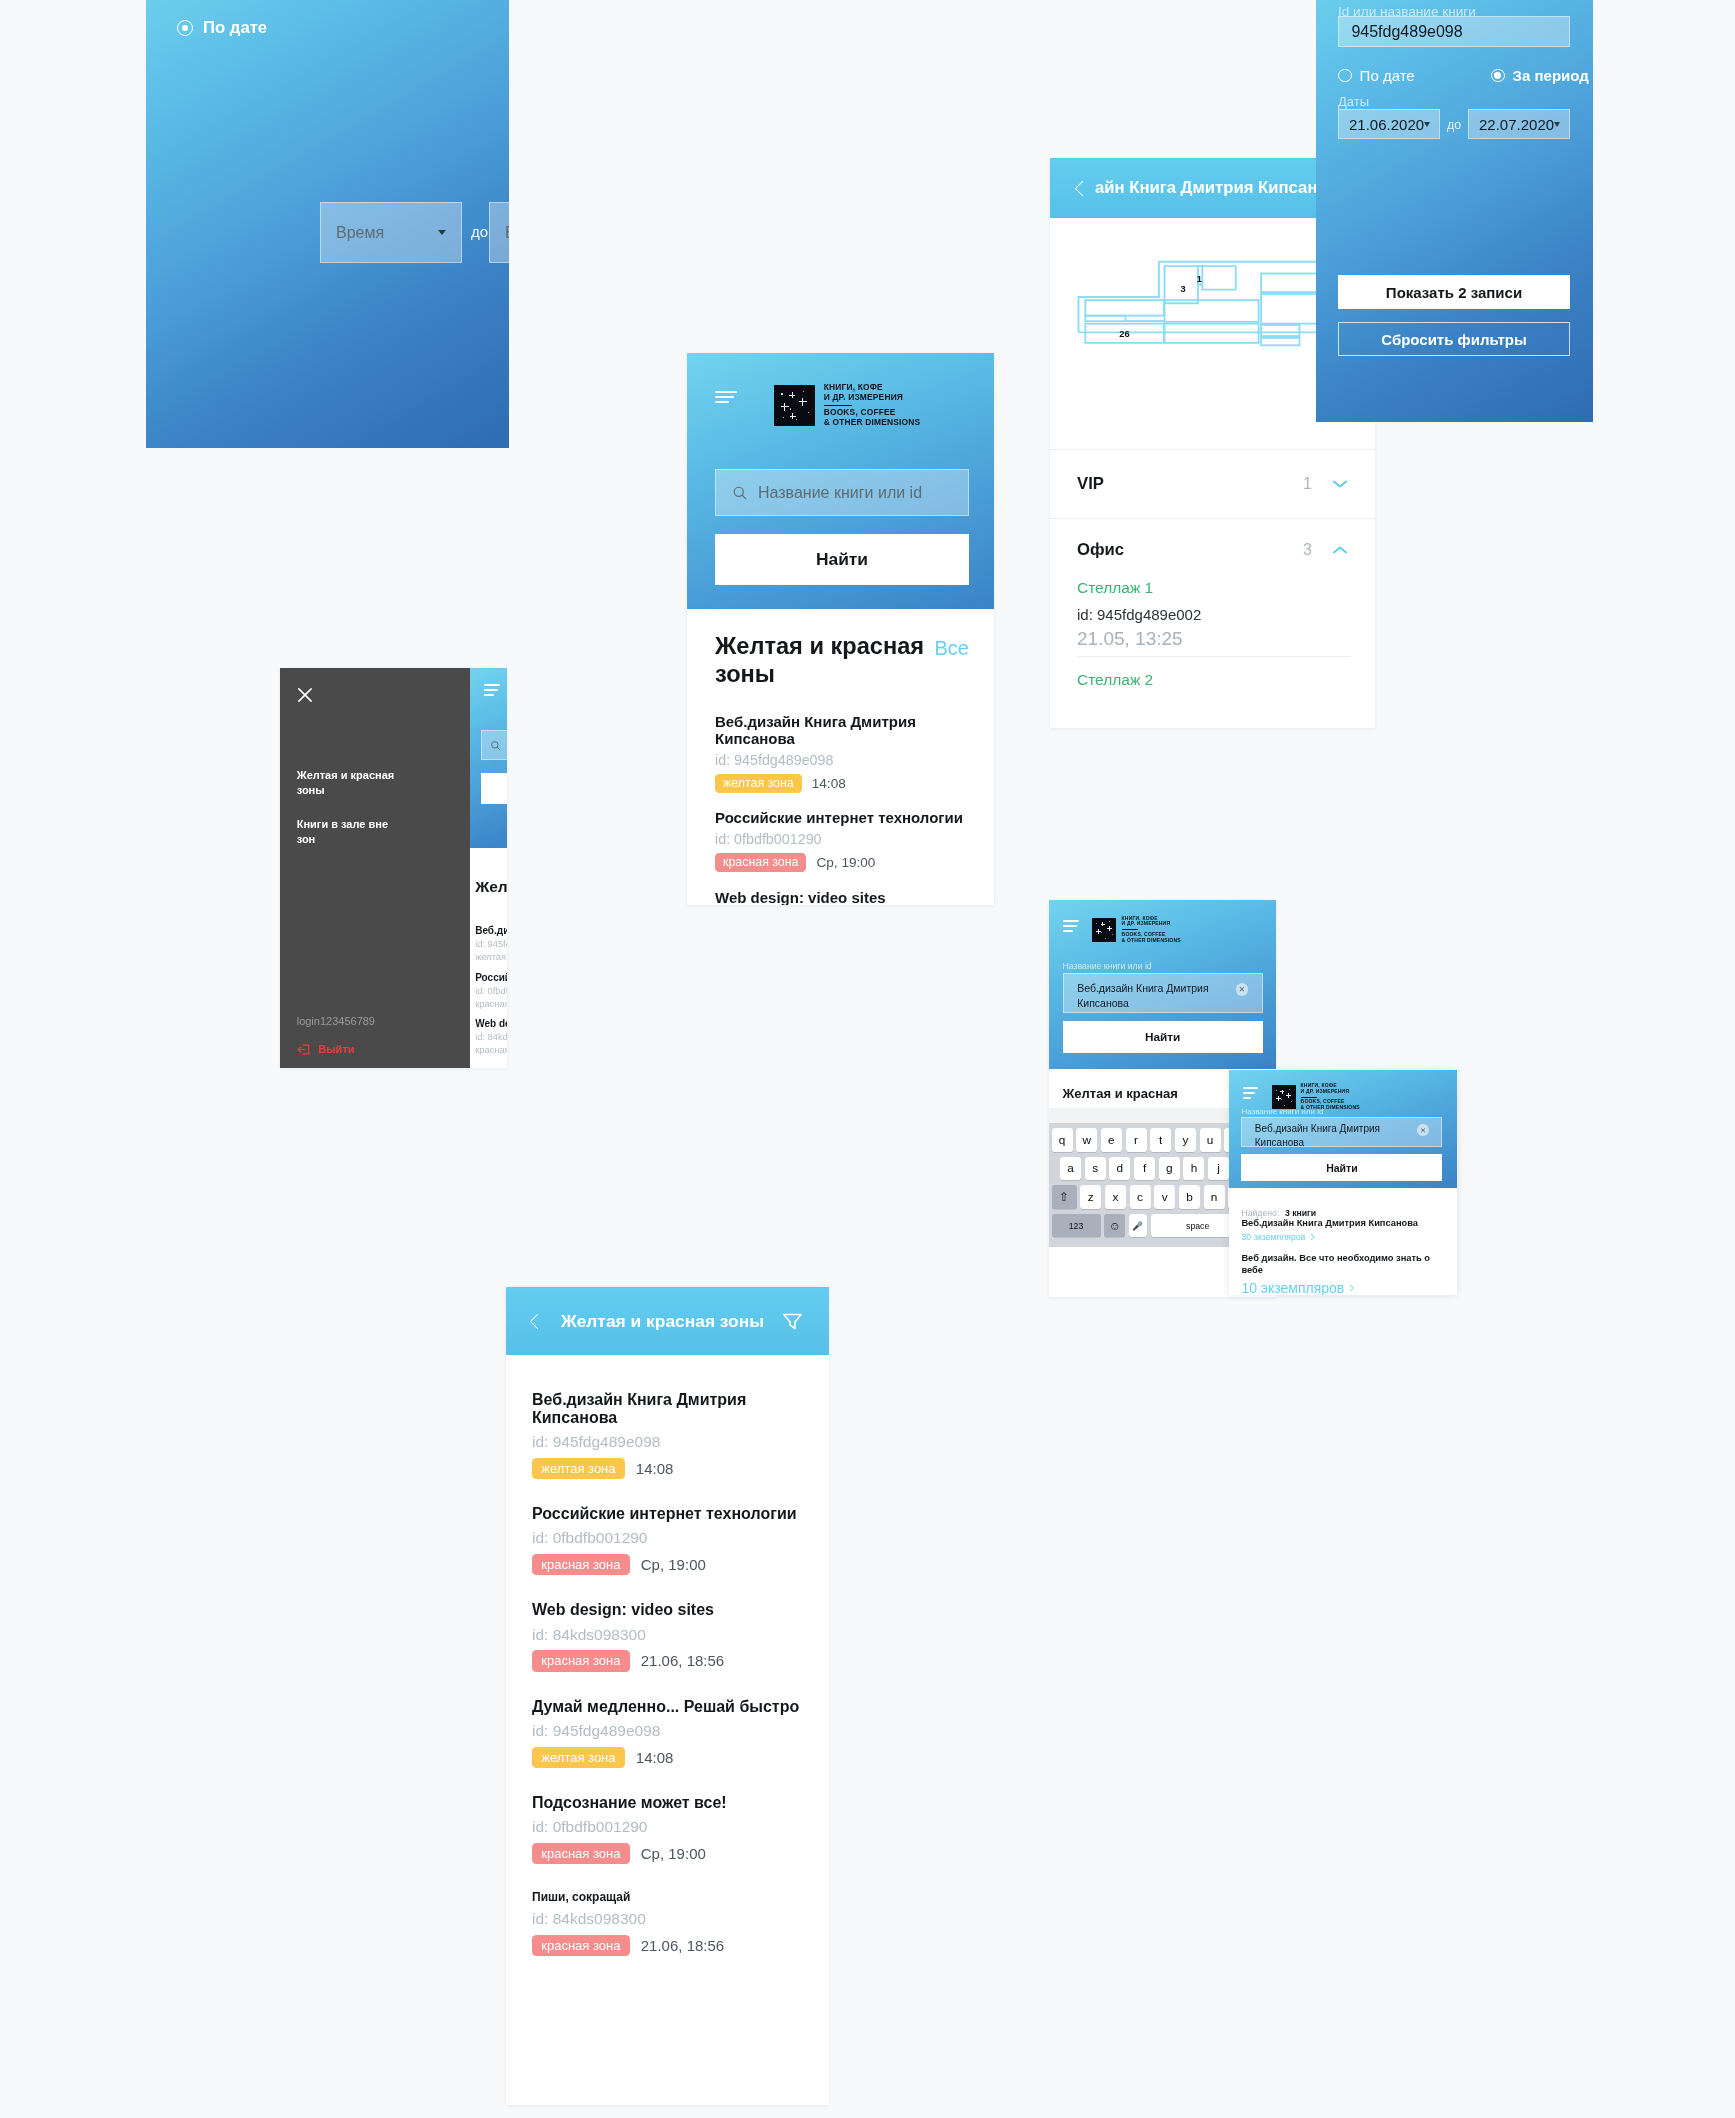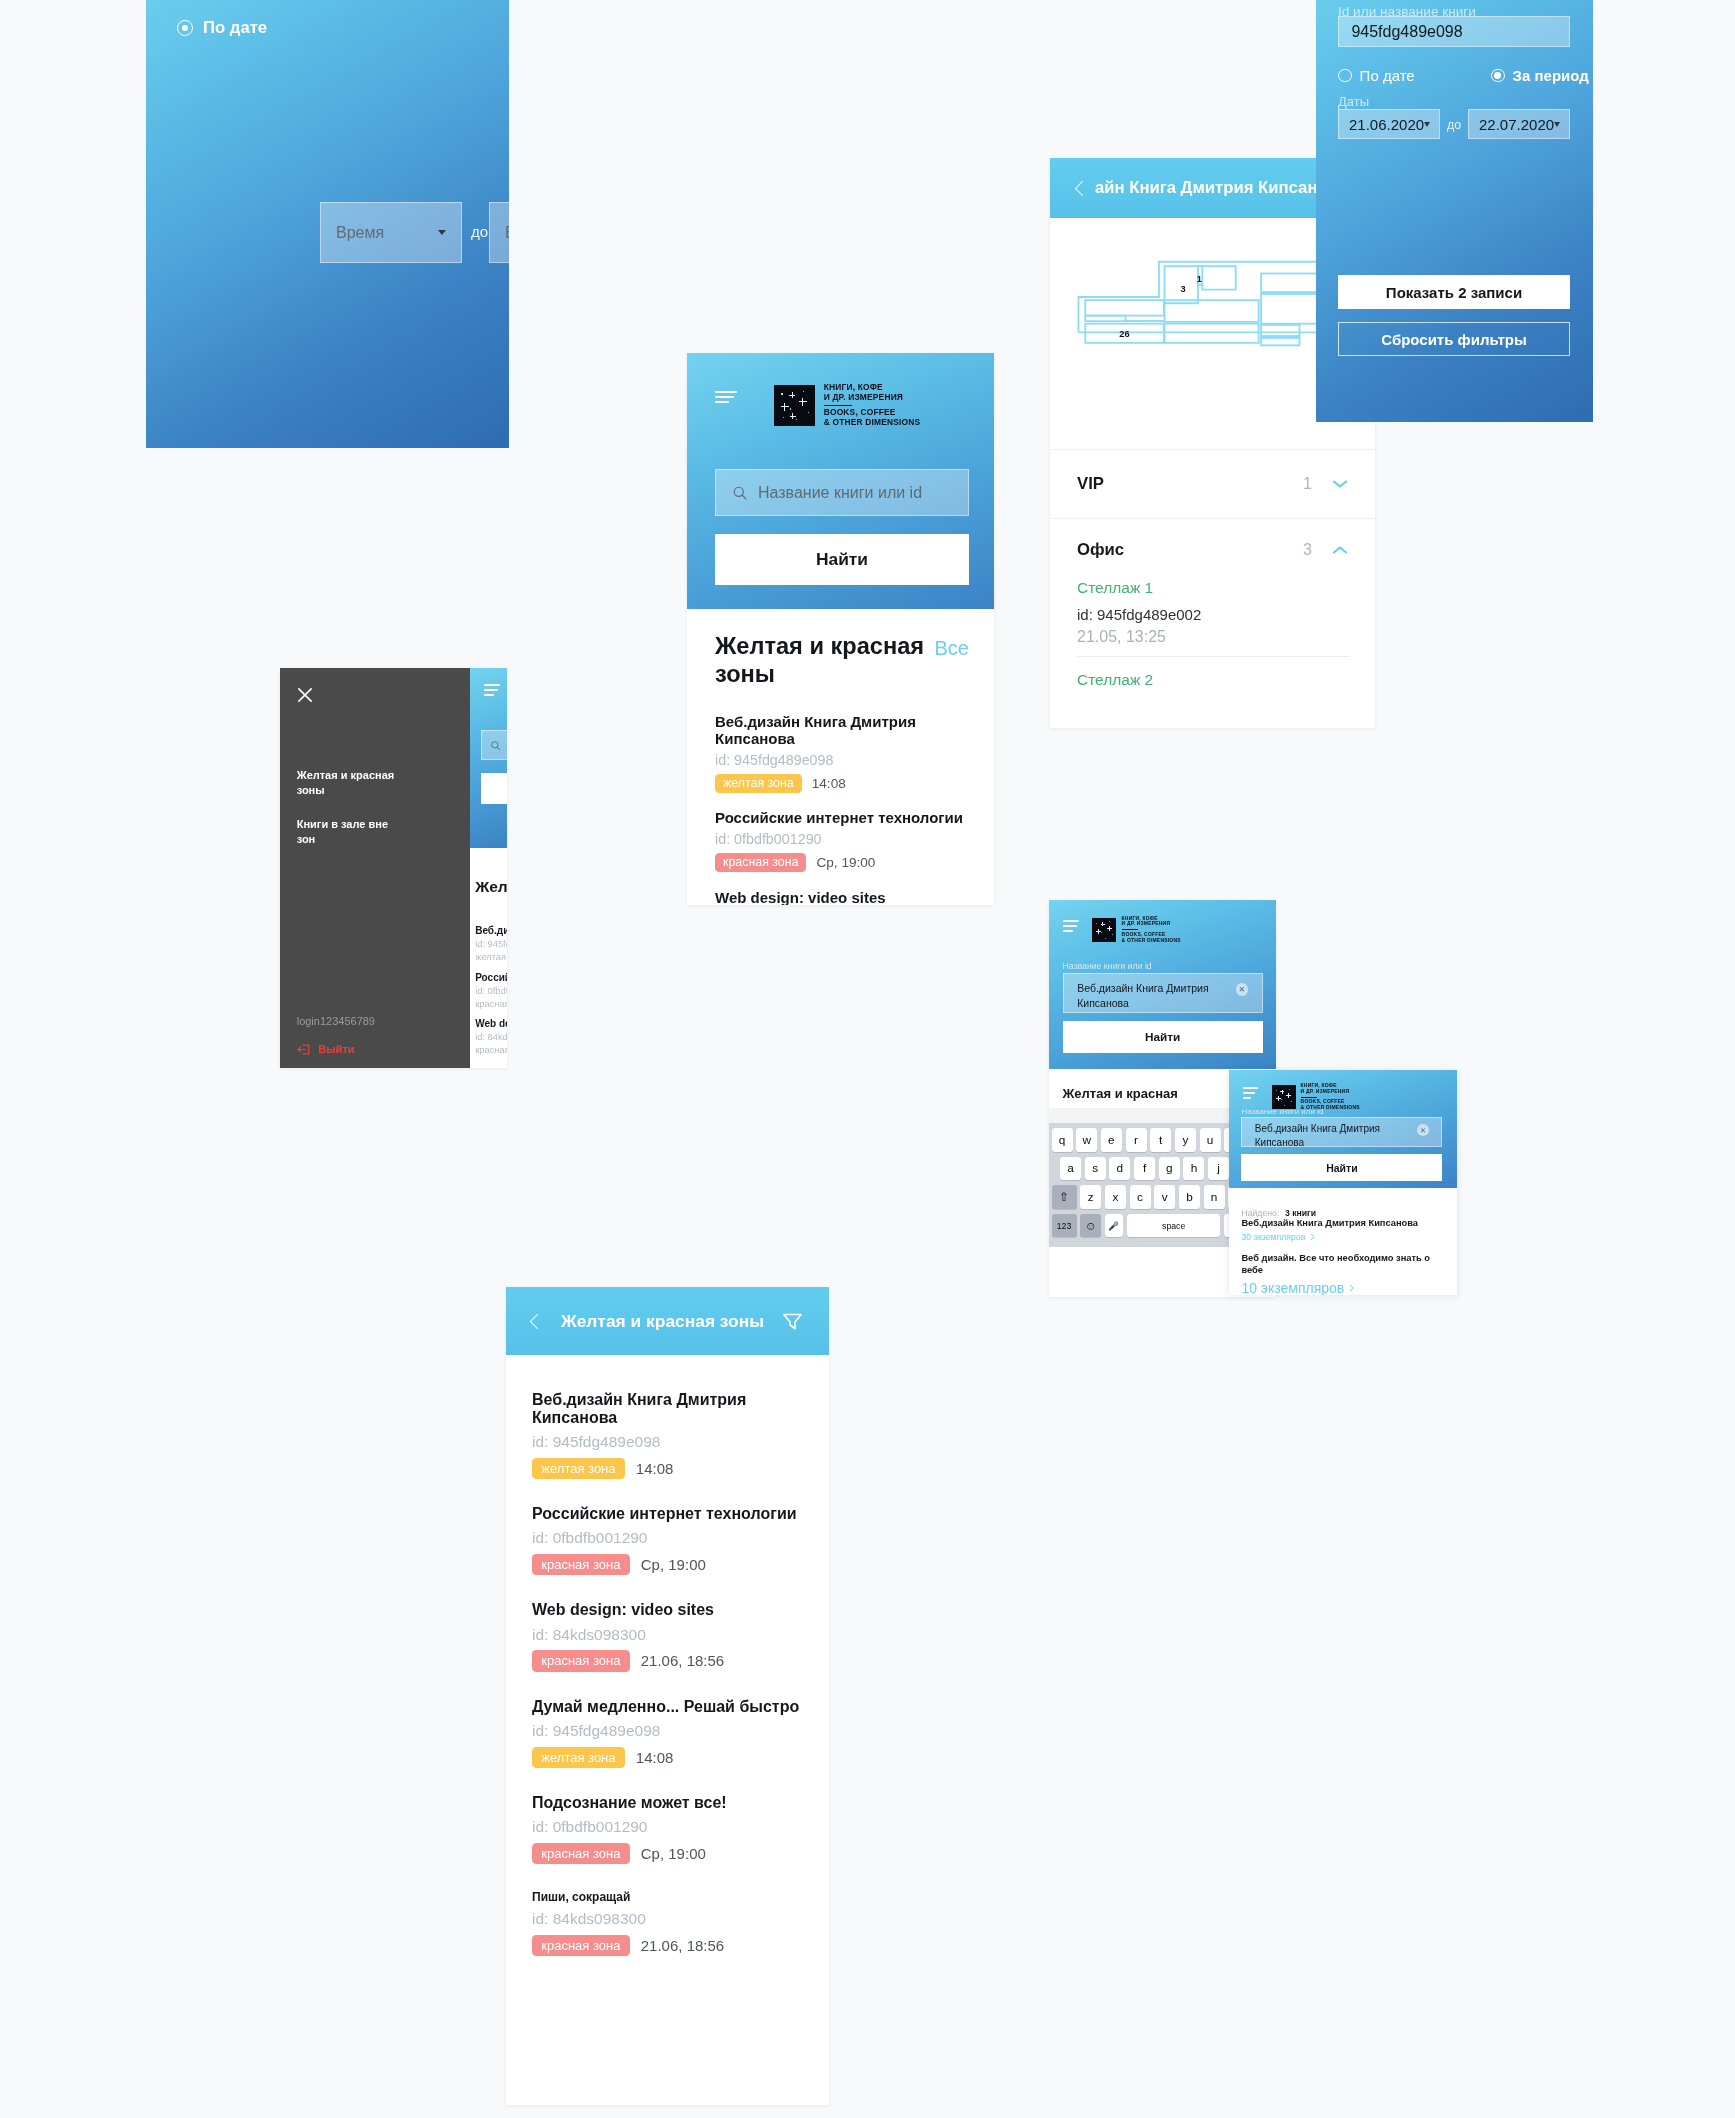--- a/index.html
+++ b/index.html
@@ -120,21 +120,21 @@
     <span style="font-size:16.7px;font-weight:700;color:#14181c;flex:1;">Офис</span>
     <span style="font-size:16px;color:#aeb7bf;margin-right:20px;">3</span>
     <svg width="16" height="10" viewBox="0 0 26 16">
         <polyline points="3,12 13,4 23,12" fill="none" stroke="#63cdef" stroke-width="3.4" stroke-linecap="round" stroke-linejoin="round"></polyline>
       </svg>
   </div>
 
   <div style="position:absolute;left:27px;top:421px;width:273px;">
     <div style="font-size:15.5px;color:#3cb371;">Стеллаж 1</div>
     <div style="font-size:15px;color:#2d3339;margin-top:9.3px;">id: 945fdg489e002</div>
-    <div style="font-size:16px;color:#a9b2ba;margin-top:5px;">21.05, 13:25</div>
+    <div style="font-size:19px;color:#a9b2ba;margin-top:5px;">21.05, 13:25</div>
   </div>
   <div style="position:absolute;left:27px;top:498px;width:273px;height:0.6px;background:#eceff2;"></div>
   <div style="position:absolute;left:27px;top:513px;width:273px;">
     <div style="font-size:15.5px;color:#3cb371;">Стеллаж 2</div>
   </div>
 </div>
 
 <div class="panel bluegrad" style="left:1316px;top:-26px;width:277px;height:448px;">
   <span style="position:absolute;left:22px;top:30px;font-size:13.6px;color:#cfe9f5;">Id или название книги</span>
   <div class="field" style="position:absolute;left:22px;top:42px;width:232px;height:31px;padding:0 12.4px;">
@@ -450,21 +450,21 @@
       <div class="kk kdark" style="width:25px;">⇧</div>
       <div class="kk">z</div>
       <div class="kk">x</div>
       <div class="kk">c</div>
       <div class="kk">v</div>
       <div class="kk">b</div>
       <div class="kk">n</div>
       <div class="kk">n</div>
     </div>
     <div style="display:flex;gap:3.7px;padding:5px 2.5px 0 2.5px;align-items:center;">
-      <div class="kk kdark" style="width:25px;font-size:8.7px;">123</div>
+      <div class="kk kdark" style="width:49px;font-size:8.7px;">123</div>
       <div class="kk kdark" style="width:21px;">☺</div>
       <div class="kk" style="width:18.6px;font-size:8.7px;">🎤</div>
       <div class="kk" style="width:93px;font-size:8.7px;">space</div>
       <div class="kk" style="width:22px;">.</div>
     </div>
   </div>
 </div>
 <style>
   .kk{width:21px;height:23.6px;background:#fff;border-radius:3.1px;display:flex;align-items:center;justify-content:center;
       font-size:11.8px;color:#0b0b0b;box-shadow:0 0.6px 0 rgba(0,0,0,.28);font-family:"Liberation Sans",sans-serif;flex:none;}

